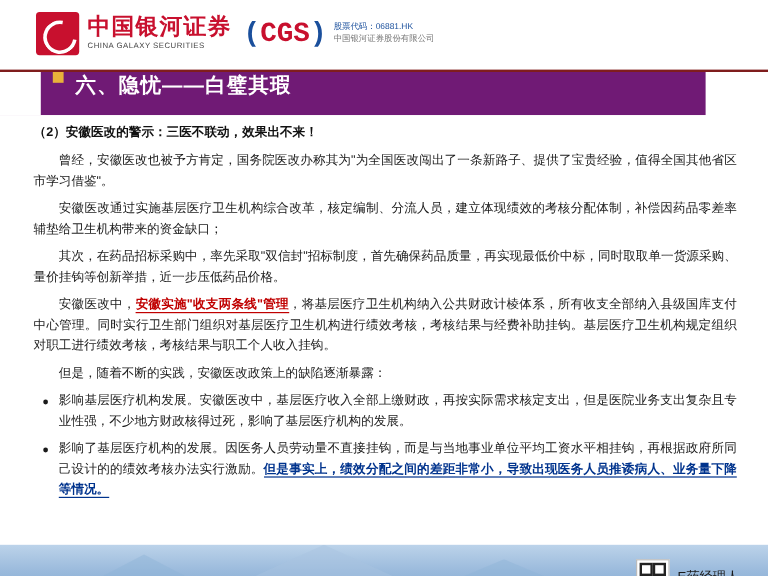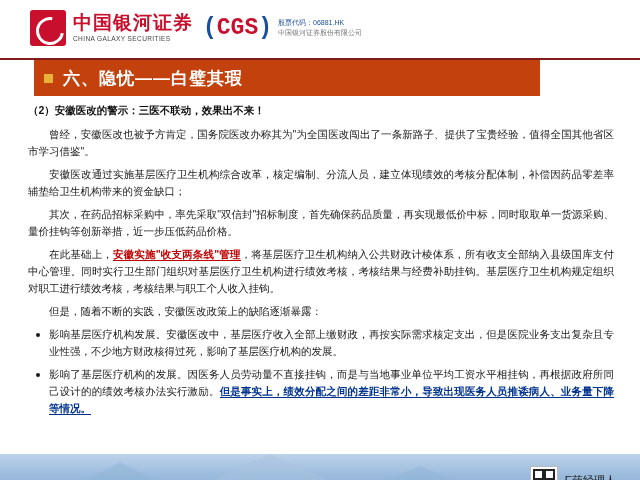--- a/index.html
+++ b/index.html
@@ -78,25 +78,24 @@
     margin-left: 6px;
     font-size: 7px;
     color: #777;
     line-height: 10px;
   }
   .logo-sub .blue { color: #1a4f9c; }
   
   .title-bar {
     position: absolute;
     left: 0; top: 60px;
-    width: 540px;
+    width: 588px;
     height: 36px;
-    background: #c2410c;
+    background: #701a75;
     display: flex;
-    align-items: center;
   }
   .title-accent {
     width: 34px;
     height: 36px;
     background: #ffffff;
   }
   .title-dot {
     width: 9px;
     height: 9px;
     background: #e8b23a;
@@ -268,21 +267,21 @@
     <div class="content">
 
       <p class="p p-head">（2）安徽医改的警示：三医不联动，效果出不来！</p>
 
       <p class="p indent">曾经，安徽医改也被予方肯定，国务院医改办称其为"为全国医改闯出了一条新路子、提供了宝贵经验，值得全国其他省区市学习借鉴"。</p>
 
       <p class="p indent">安徽医改通过实施基层医疗卫生机构综合改革，核定编制、分流人员，建立体现绩效的考核分配体制，补偿因药品零差率辅垫给卫生机构带来的资金缺口；</p>
 
       <p class="p indent">其次，在药品招标采购中，率先采取"双信封"招标制度，首先确保药品质量，再实现最低价中标，同时取取单一货源采购、量价挂钩等创新举措，近一步压低药品价格。</p>
 
-      <p class="p indent"><span>在此基础上，</span><span class="ul-red">安徽实施"收支两条线"管理</span><span>，将基层医疗卫生机构纳入公共财政计棱体系，所有收支全部纳入县级国库支付中心管理。同时实行卫生部门组织对基层医疗卫生机构进行绩效考核，考核结果与经费补助挂钩。基层医疗卫生机构规定组织对职工进行绩效考核，考核结果与职工个人收入挂钩。</span></p>
+      <p class="p indent"><span>安徽医改中，</span><span class="ul-red">安徽实施"收支两条线"管理</span><span>，将基层医疗卫生机构纳入公共财政计棱体系，所有收支全部纳入县级国库支付中心管理。同时实行卫生部门组织对基层医疗卫生机构进行绩效考核，考核结果与经费补助挂钩。基层医疗卫生机构规定组织对职工进行绩效考核，考核结果与职工个人收入挂钩。</span></p>
 
       <p class="p indent">但是，随着不断的实践，安徽医改政策上的缺陷逐渐暴露：</p>
 
       <ul class="bullets">
         <li>影响基层医疗机构发展。安徽医改中，基层医疗收入全部上缴财政，再按实际需求核定支出，但是医院业务支出复杂且专业性强，不少地方财政核得过死，影响了基层医疗机构的发展。</li>
         <li><span>影响了基层医疗机构的发展。因医务人员劳动量不直接挂钩，而是与当地事业单位平均工资水平相挂钩，再根据政府所同己设计的的绩效考核办法实行激励。</span><span class="ul-blue">但是事实上，绩效分配之间的差距非常小，导致出现医务人员推诿病人、业务量下降等情况。</span><span></span></li>
       </ul>
 
     </div>
   </div>

